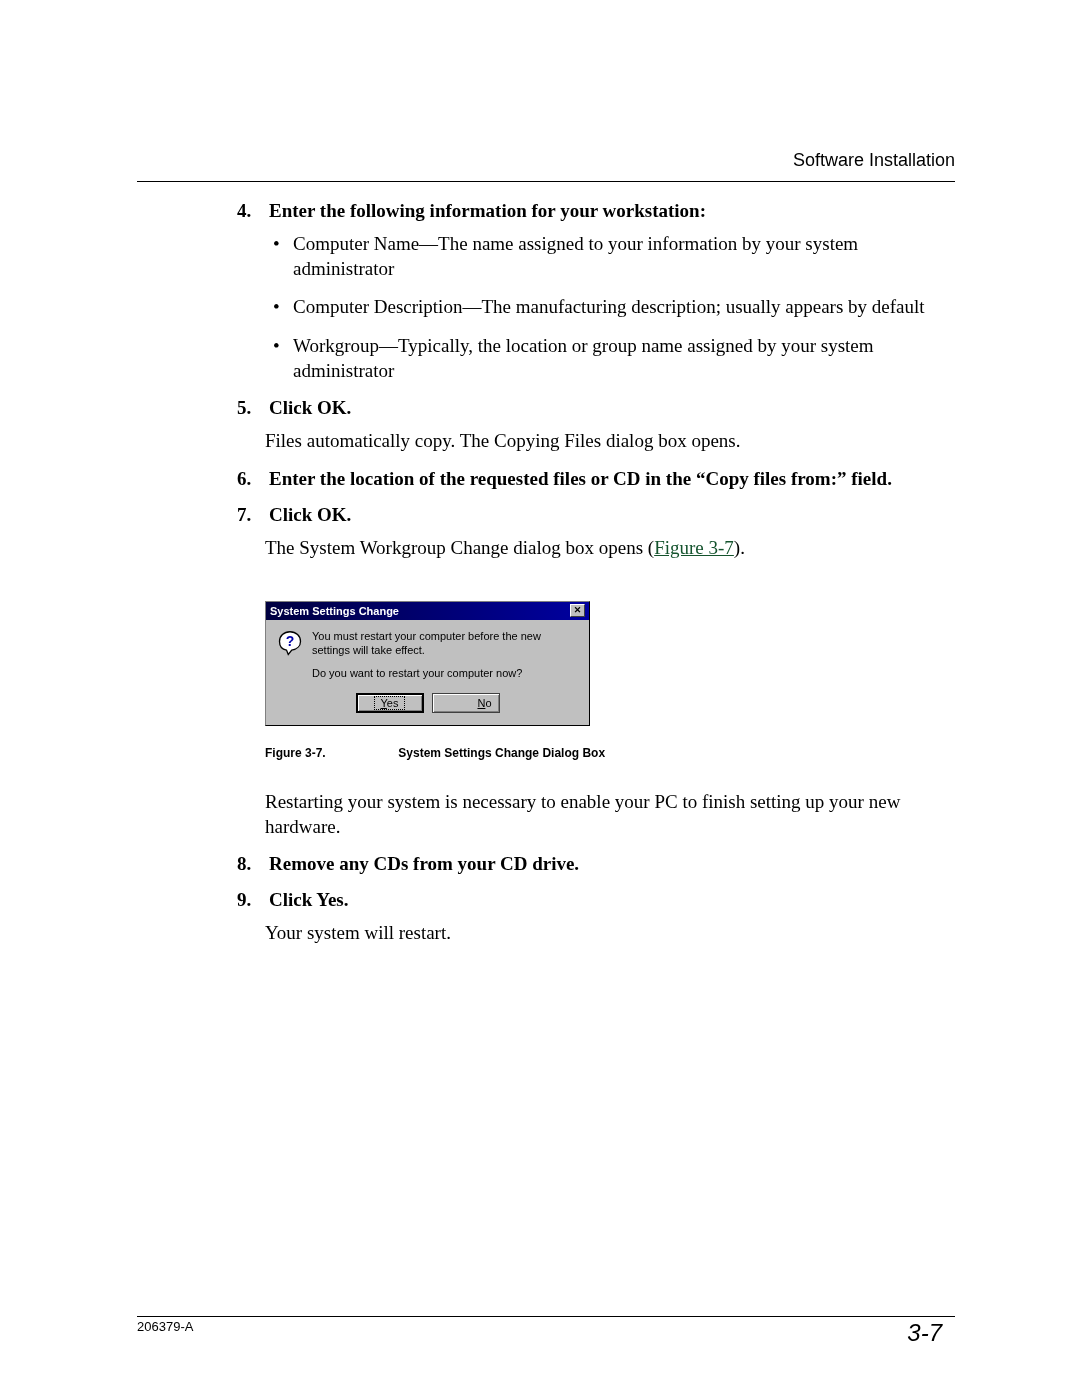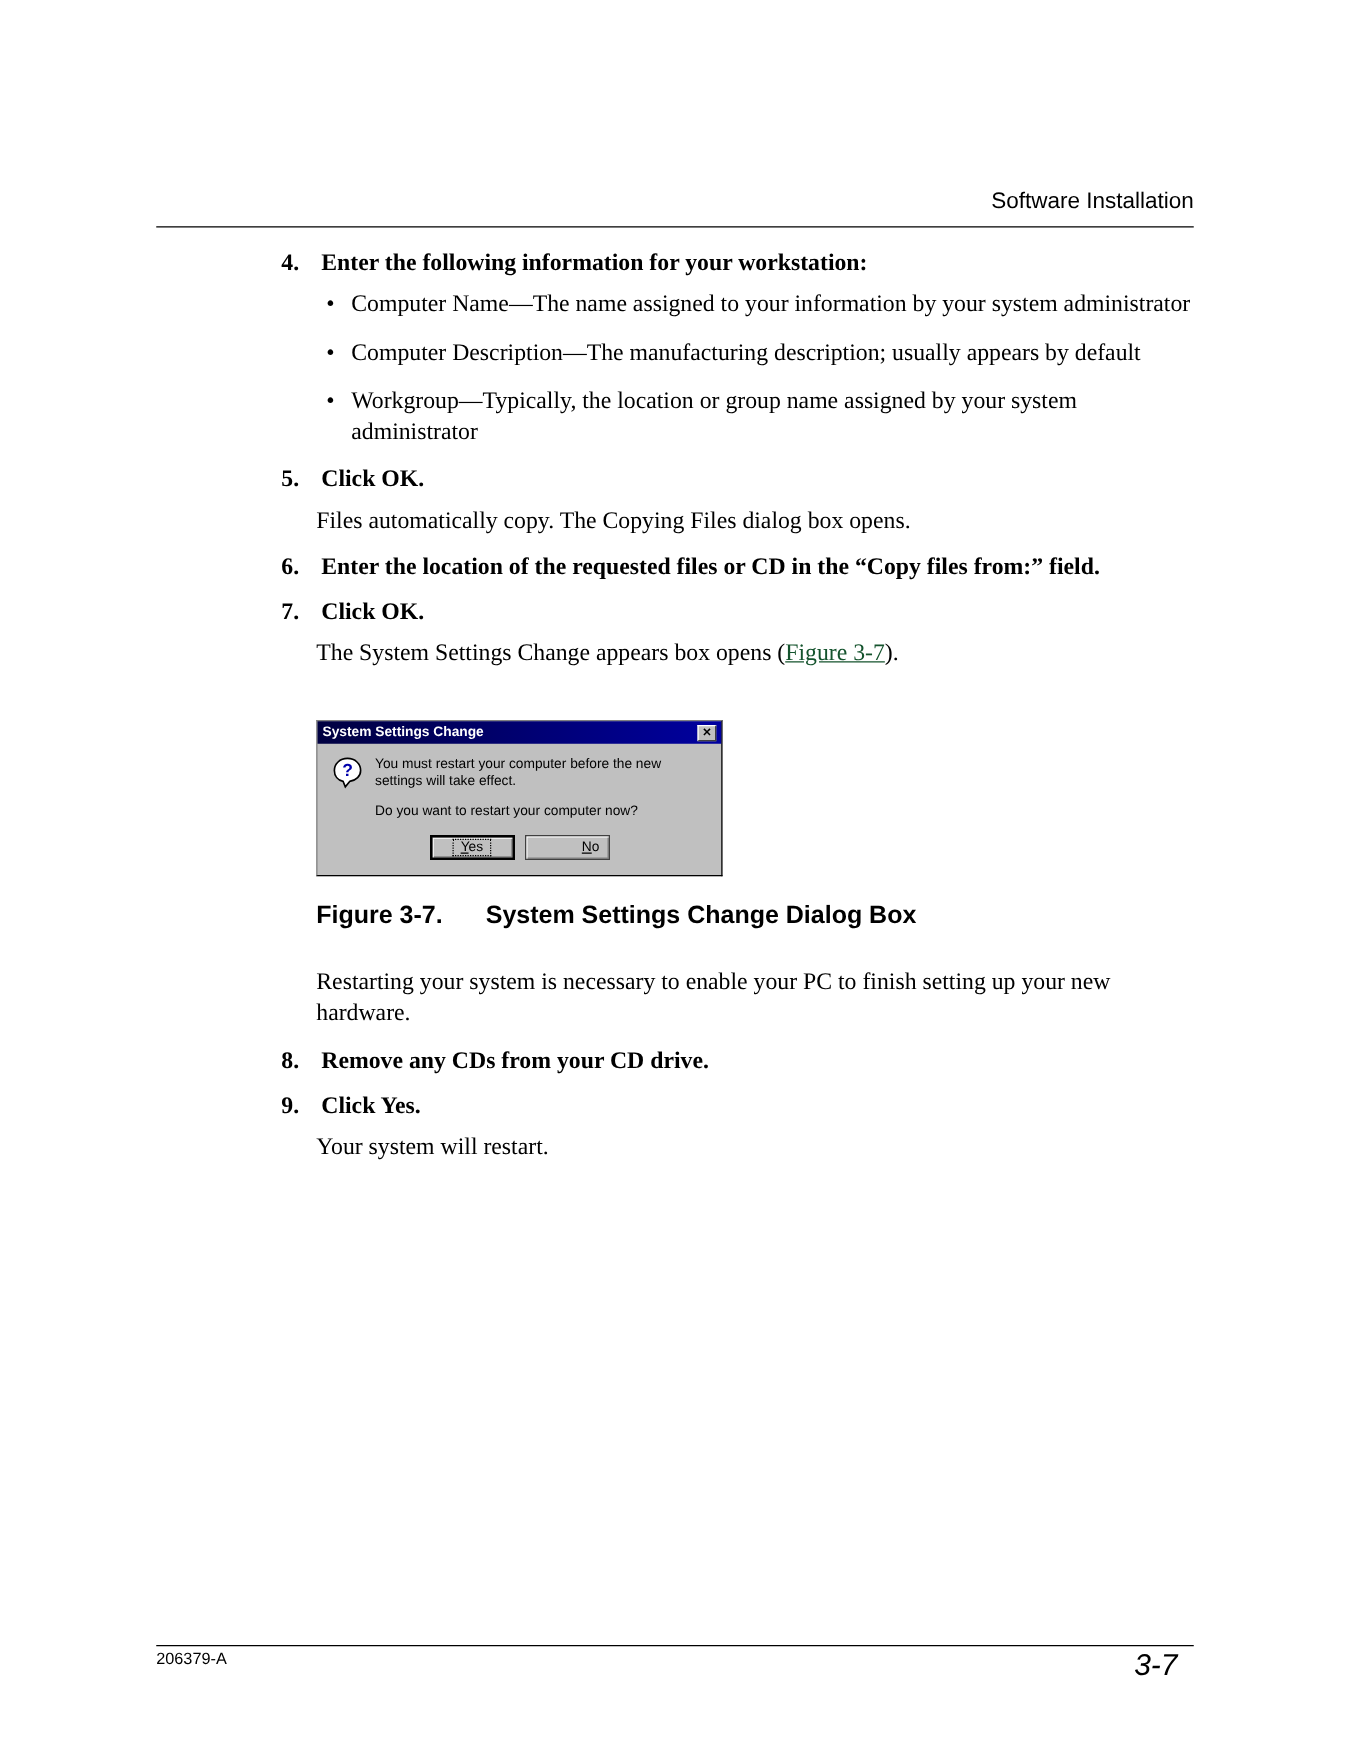--- a/index.html
+++ b/index.html
@@ -11,20 +11,21 @@
       background: #ffffff;
       font-family: "Times New Roman", Times, serif;
       width: 1080px;
       height: 1397px;
       position: relative;
     }
     .page {
       padding: 150px 125px 60px 125px;
       height: 100%;
       position: relative;
+      margin-left: 12px;
     }
     .header-section {
       text-align: right;
       font-size: 18px;
       margin-bottom: 10px;
       font-family: Arial, Helvetica, sans-serif;
     }
     .header-line {
       border-bottom: 1.5px solid #000;
       margin-bottom: 18px;
@@ -178,21 +179,21 @@
       box-shadow: inset 1px 1px 0 #fff, inset -1px -1px 0 #808080;
       border: 1px solid #404040;
       padding-left: 38px;
     }
     .accel {
       text-decoration: underline;
     }
     .figure-caption {
       font-family: Arial, Helvetica, sans-serif;
       font-weight: bold;
-      font-size: 20px;
+      font-size: 12px;
       margin-left: 28px;
       margin-top: 20px;
       margin-bottom: 30px;
     }
     .figure-caption .fig-label {
       display: inline-block;
       width: 130px;
     }
     .footer-line {
       position: absolute;
@@ -246,21 +247,21 @@
 
     <div class="step">
       <span class="step-num">6.</span>
       <span class="step-text">Enter the location of the requested files or CD in the “Copy files from:” field.</span>
     </div>
 
     <div class="step">
       <span class="step-num">7.</span>
       <span class="step-text">Click OK.</span>
       <div class="step-body">
-        <span>The System Settings Change appears box opens (</span><span class="link">Figure 3-7</span><span>).</span>
+        <span>The System Workgroup Change dialog box opens (</span><span class="link">Figure 3-7</span><span>).</span>
       </div>
     </div>
 
     <div class="dialog-figure">
       <div class="dialog-box">
         <div class="titlebar">
           <span class="title-text">System Settings Change</span>
           <span class="close-btn">✕</span>
         </div>
         <div class="dialog-body">

